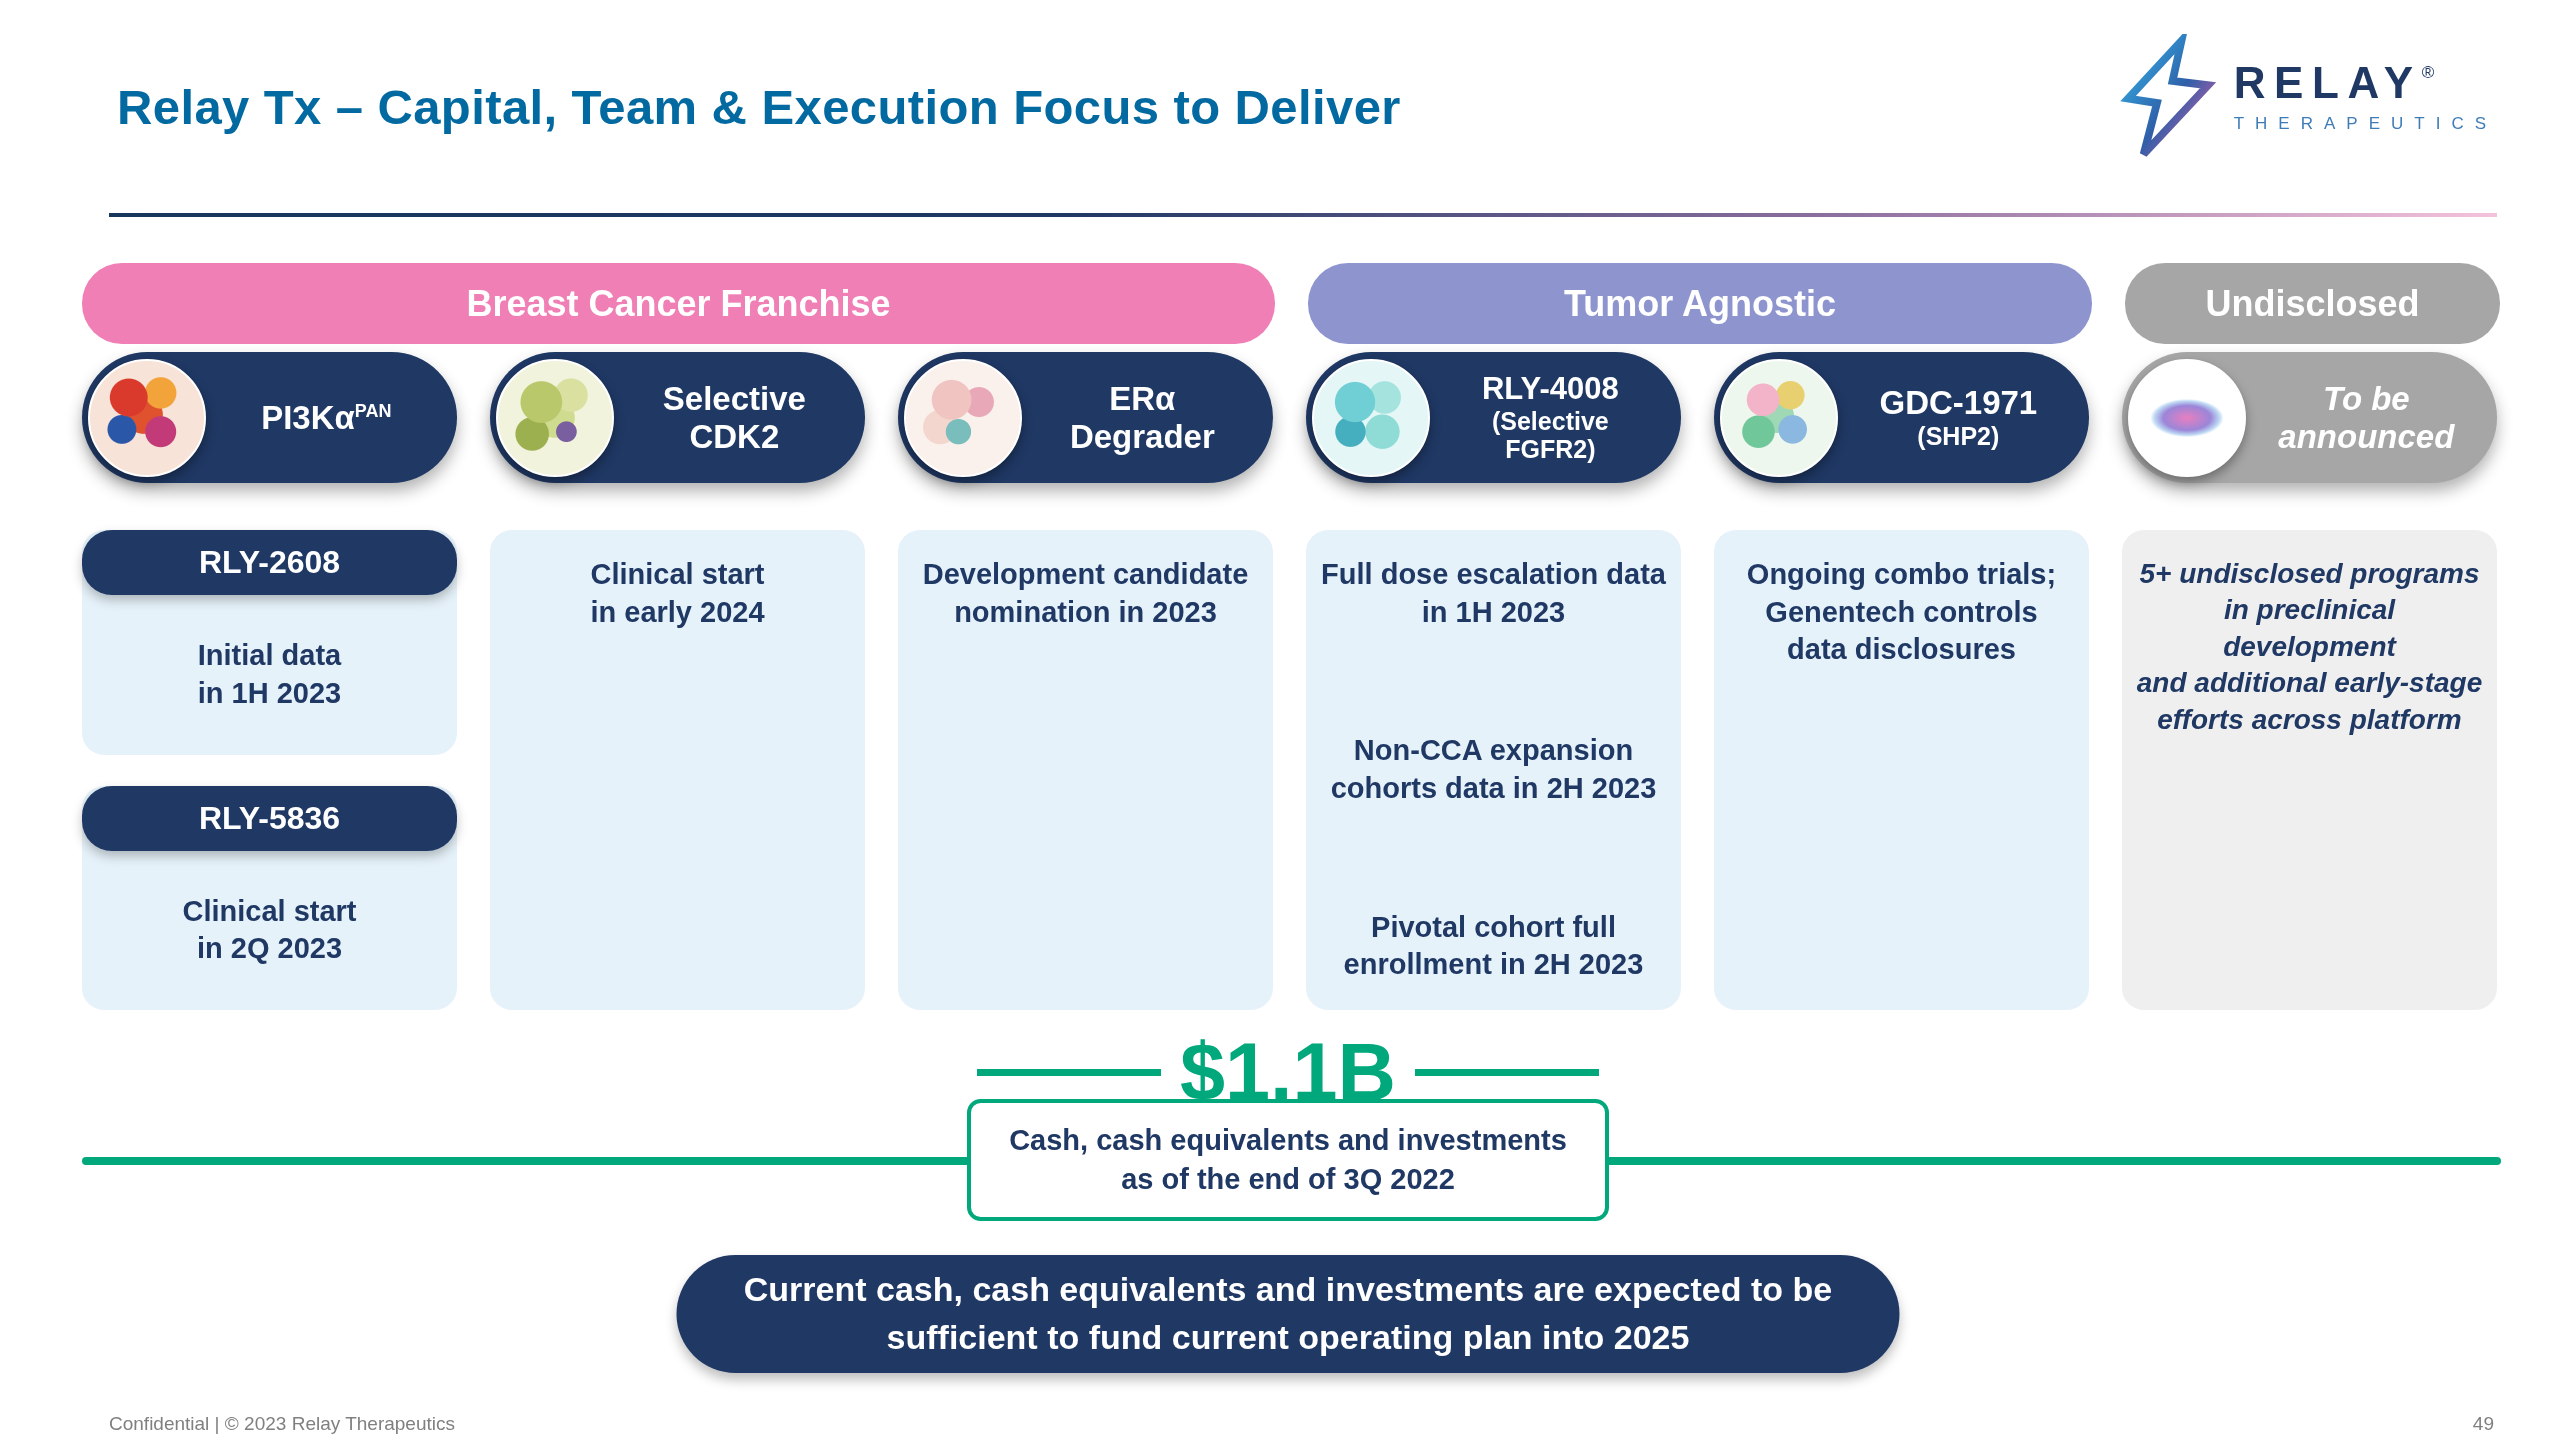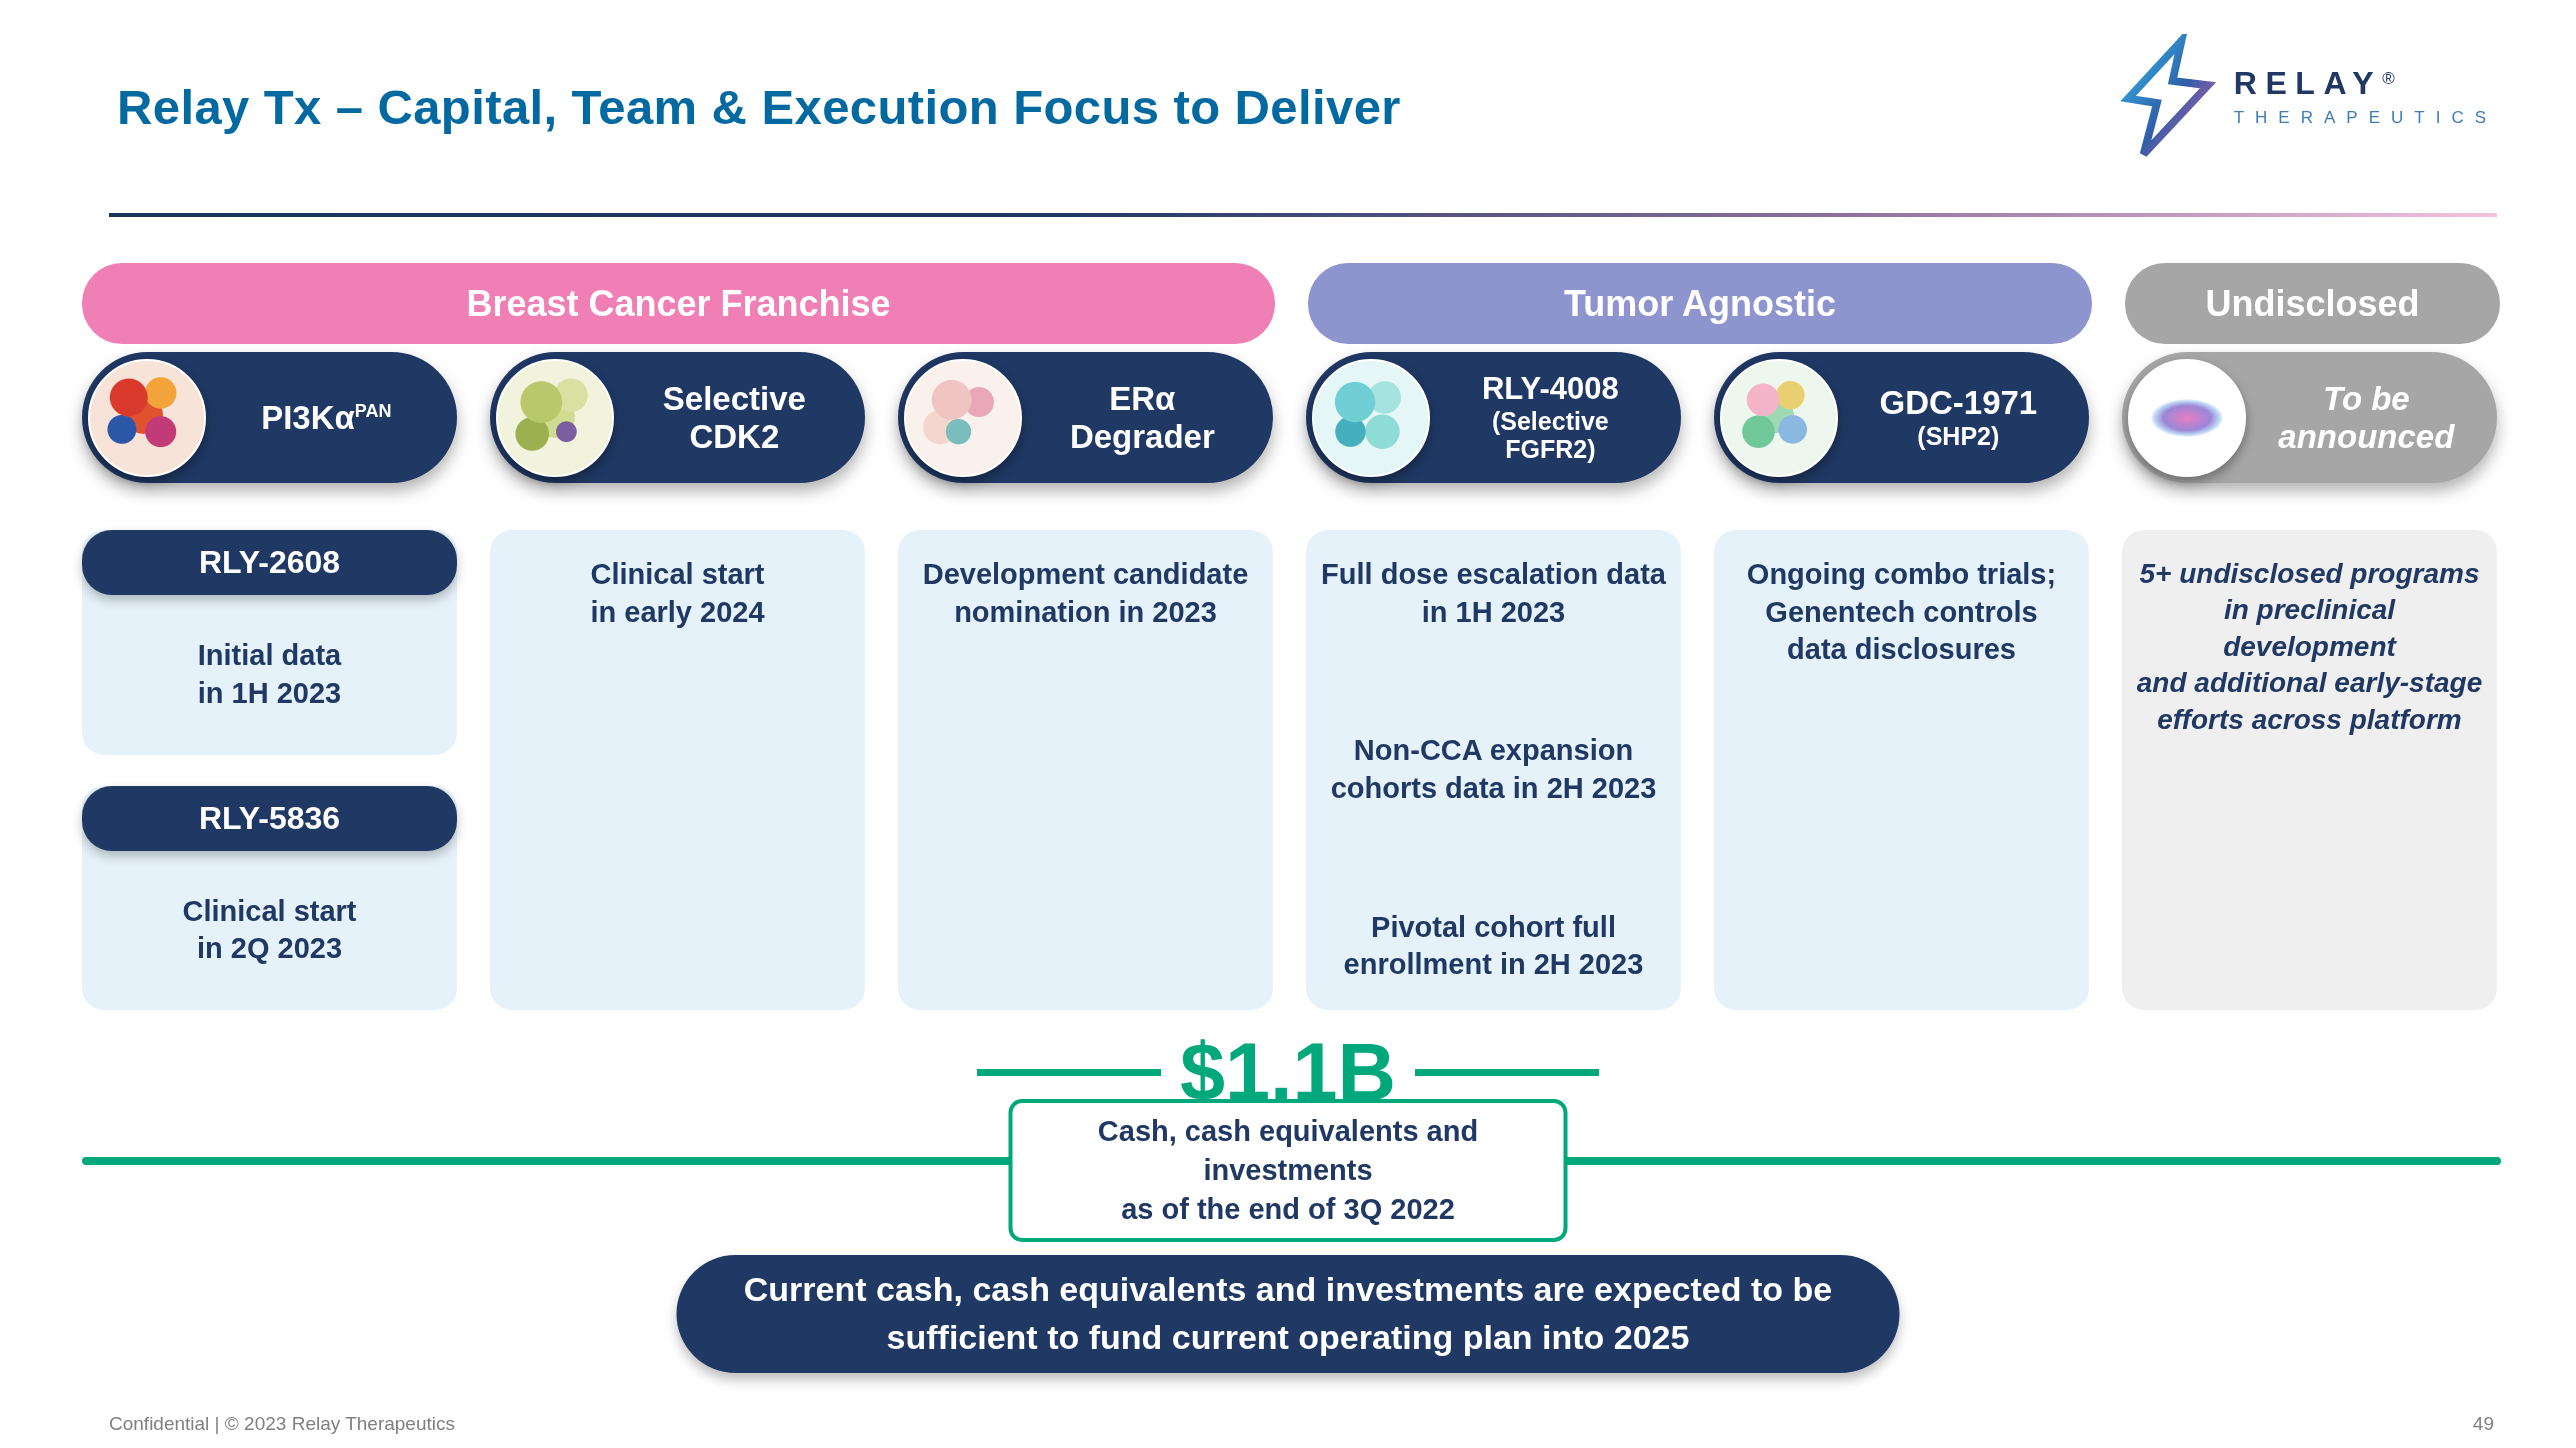--- a/index.html
+++ b/index.html
@@ -15,21 +15,21 @@
 
   
   .title {
     position: absolute; left: 109px; top: 79px;
     font-size: 49px; font-weight: bold; color: #0369a1; letter-spacing: 0.4px; margin-left: 8px;
   }
   .logo { position: absolute; top: 34px; right: 79px; display: flex; align-items: center; gap: 17px; }
   .logo-mark svg { width: 100px; height: 127px; display: block; }
   .logo-text { display: flex; flex-direction: column; }
   .brand-row { display: flex; align-items: flex-start; }
-  .brand { font-size: 32px; font-weight: 800; color: #1F3864; letter-spacing: 8.6px; line-height: 1; }
+  .brand { font-size: 44px; font-weight: 800; color: #1F3864; letter-spacing: 8.6px; line-height: 1; }
   .reg { font-size: 17px; color: #1F3864; margin-top: 1.7px; }
   .subbrand { font-size: 17px; letter-spacing: 11px; color: #3E7CB8; margin-top: 8.6px; }
 
   .divider {
     position: absolute; left: 109px; right: 79px; top: 213px; height: 4.3px;
     background: linear-gradient(90deg,#17365D 0%, #1F3864 40%, #8C6F9E 72%, #F4C2DC 100%);
   }
 
   
   .cat-row { position: absolute; left: 82px; top: 263px; width: 2419px; height: 81px; display: flex; gap: 33px; }
@@ -129,21 +129,21 @@
   }
   .amount-rule { flex: 1; height: 7.7px; background: #00A87C; }
   .amount { font-size: 81px; font-weight: bold; color: #00A87C; line-height: 1; }
 
   .big-rule {
     position: absolute; top: 1157px; left: 82px; width: 2419px; height: 7.7px;
     background: #00A87C; border-radius: 4.3px;
   }
   .note-box {
     position: absolute; top: 1099px; left: 50%; transform: translateX(-50%);
-    width: 559px; min-height: 122px; background: #fff;
+    width: 642px; min-height: 122px; background: #fff;
     border: 4.3px solid #00A87C; border-radius: 13.7px; z-index: 3;
     display: flex; align-items: center; justify-content: center; text-align: center;
     color: #1F3864; font-weight: bold; font-size: 29px; line-height: 1.35; white-space: pre-line;
     padding: 8.6px 17px;
   }
   .banner {
     position: absolute; top: 1255px; left: 50%; transform: translateX(-50%);
     width: 1223px; height: 118px; background: #1F3864; border-radius: 60px;
     display: flex; align-items: center; justify-content: center; text-align: center;
     color: #fff; font-size: 34px; font-weight: bold; line-height: 1.4; white-space: pre-line;

